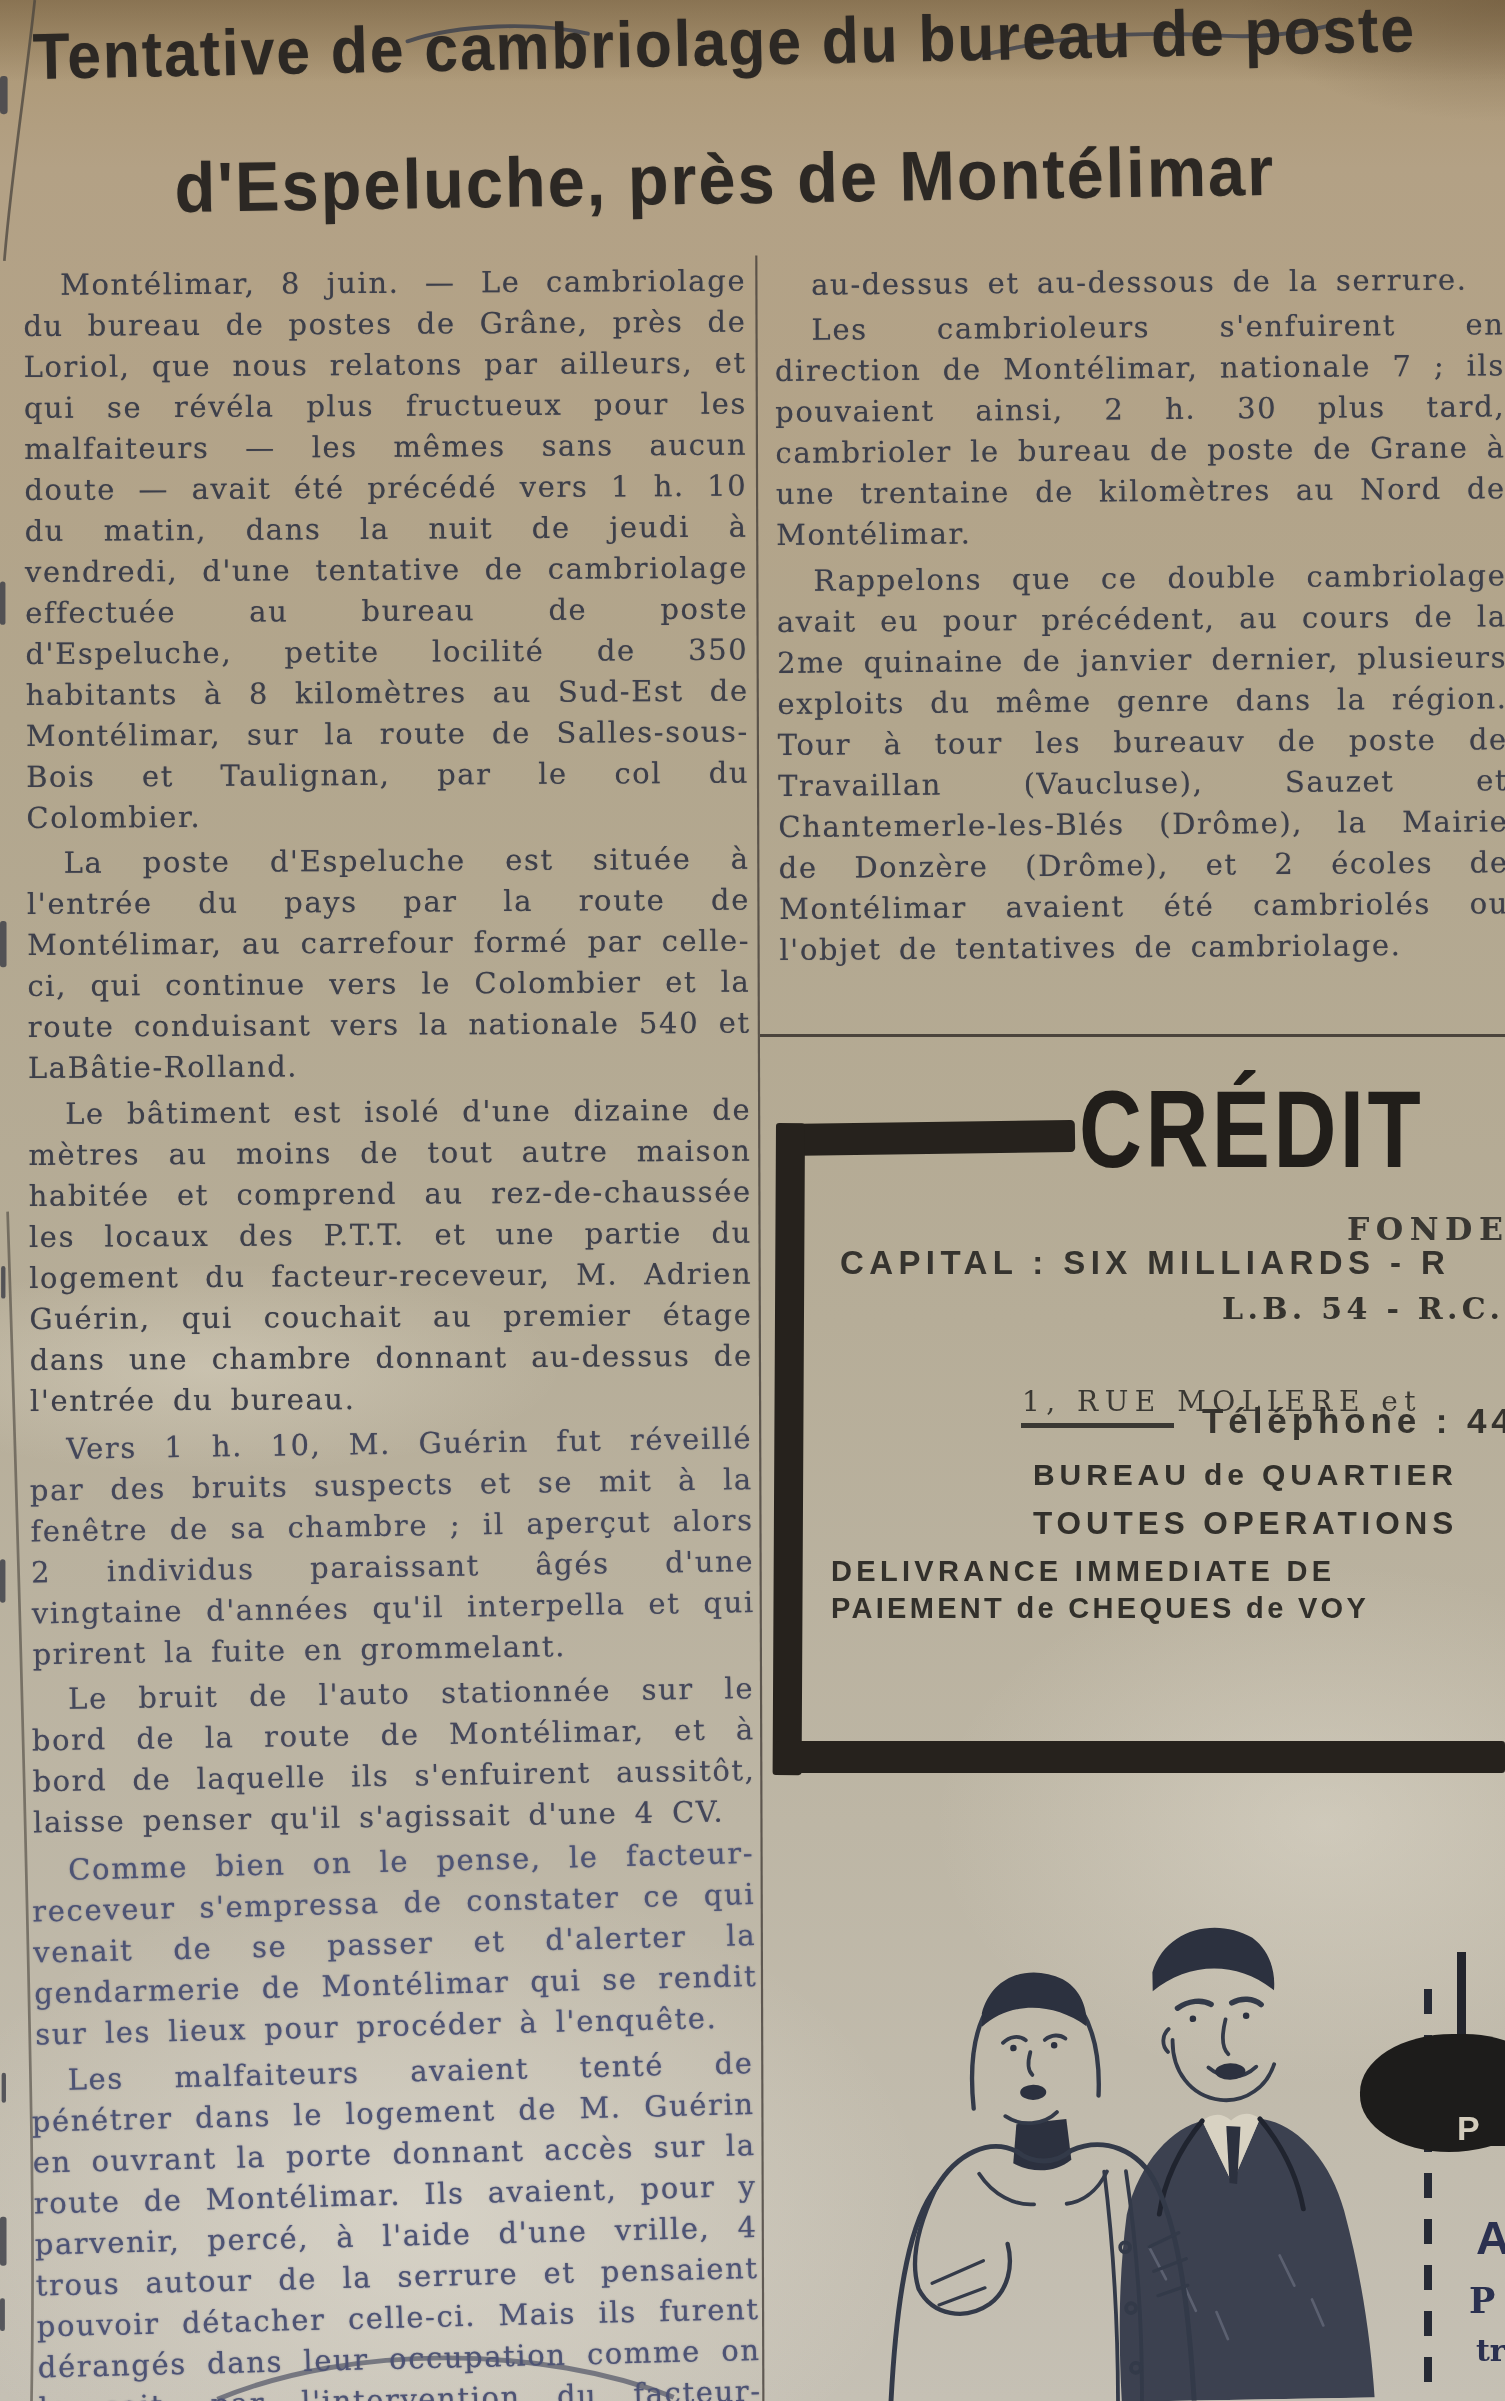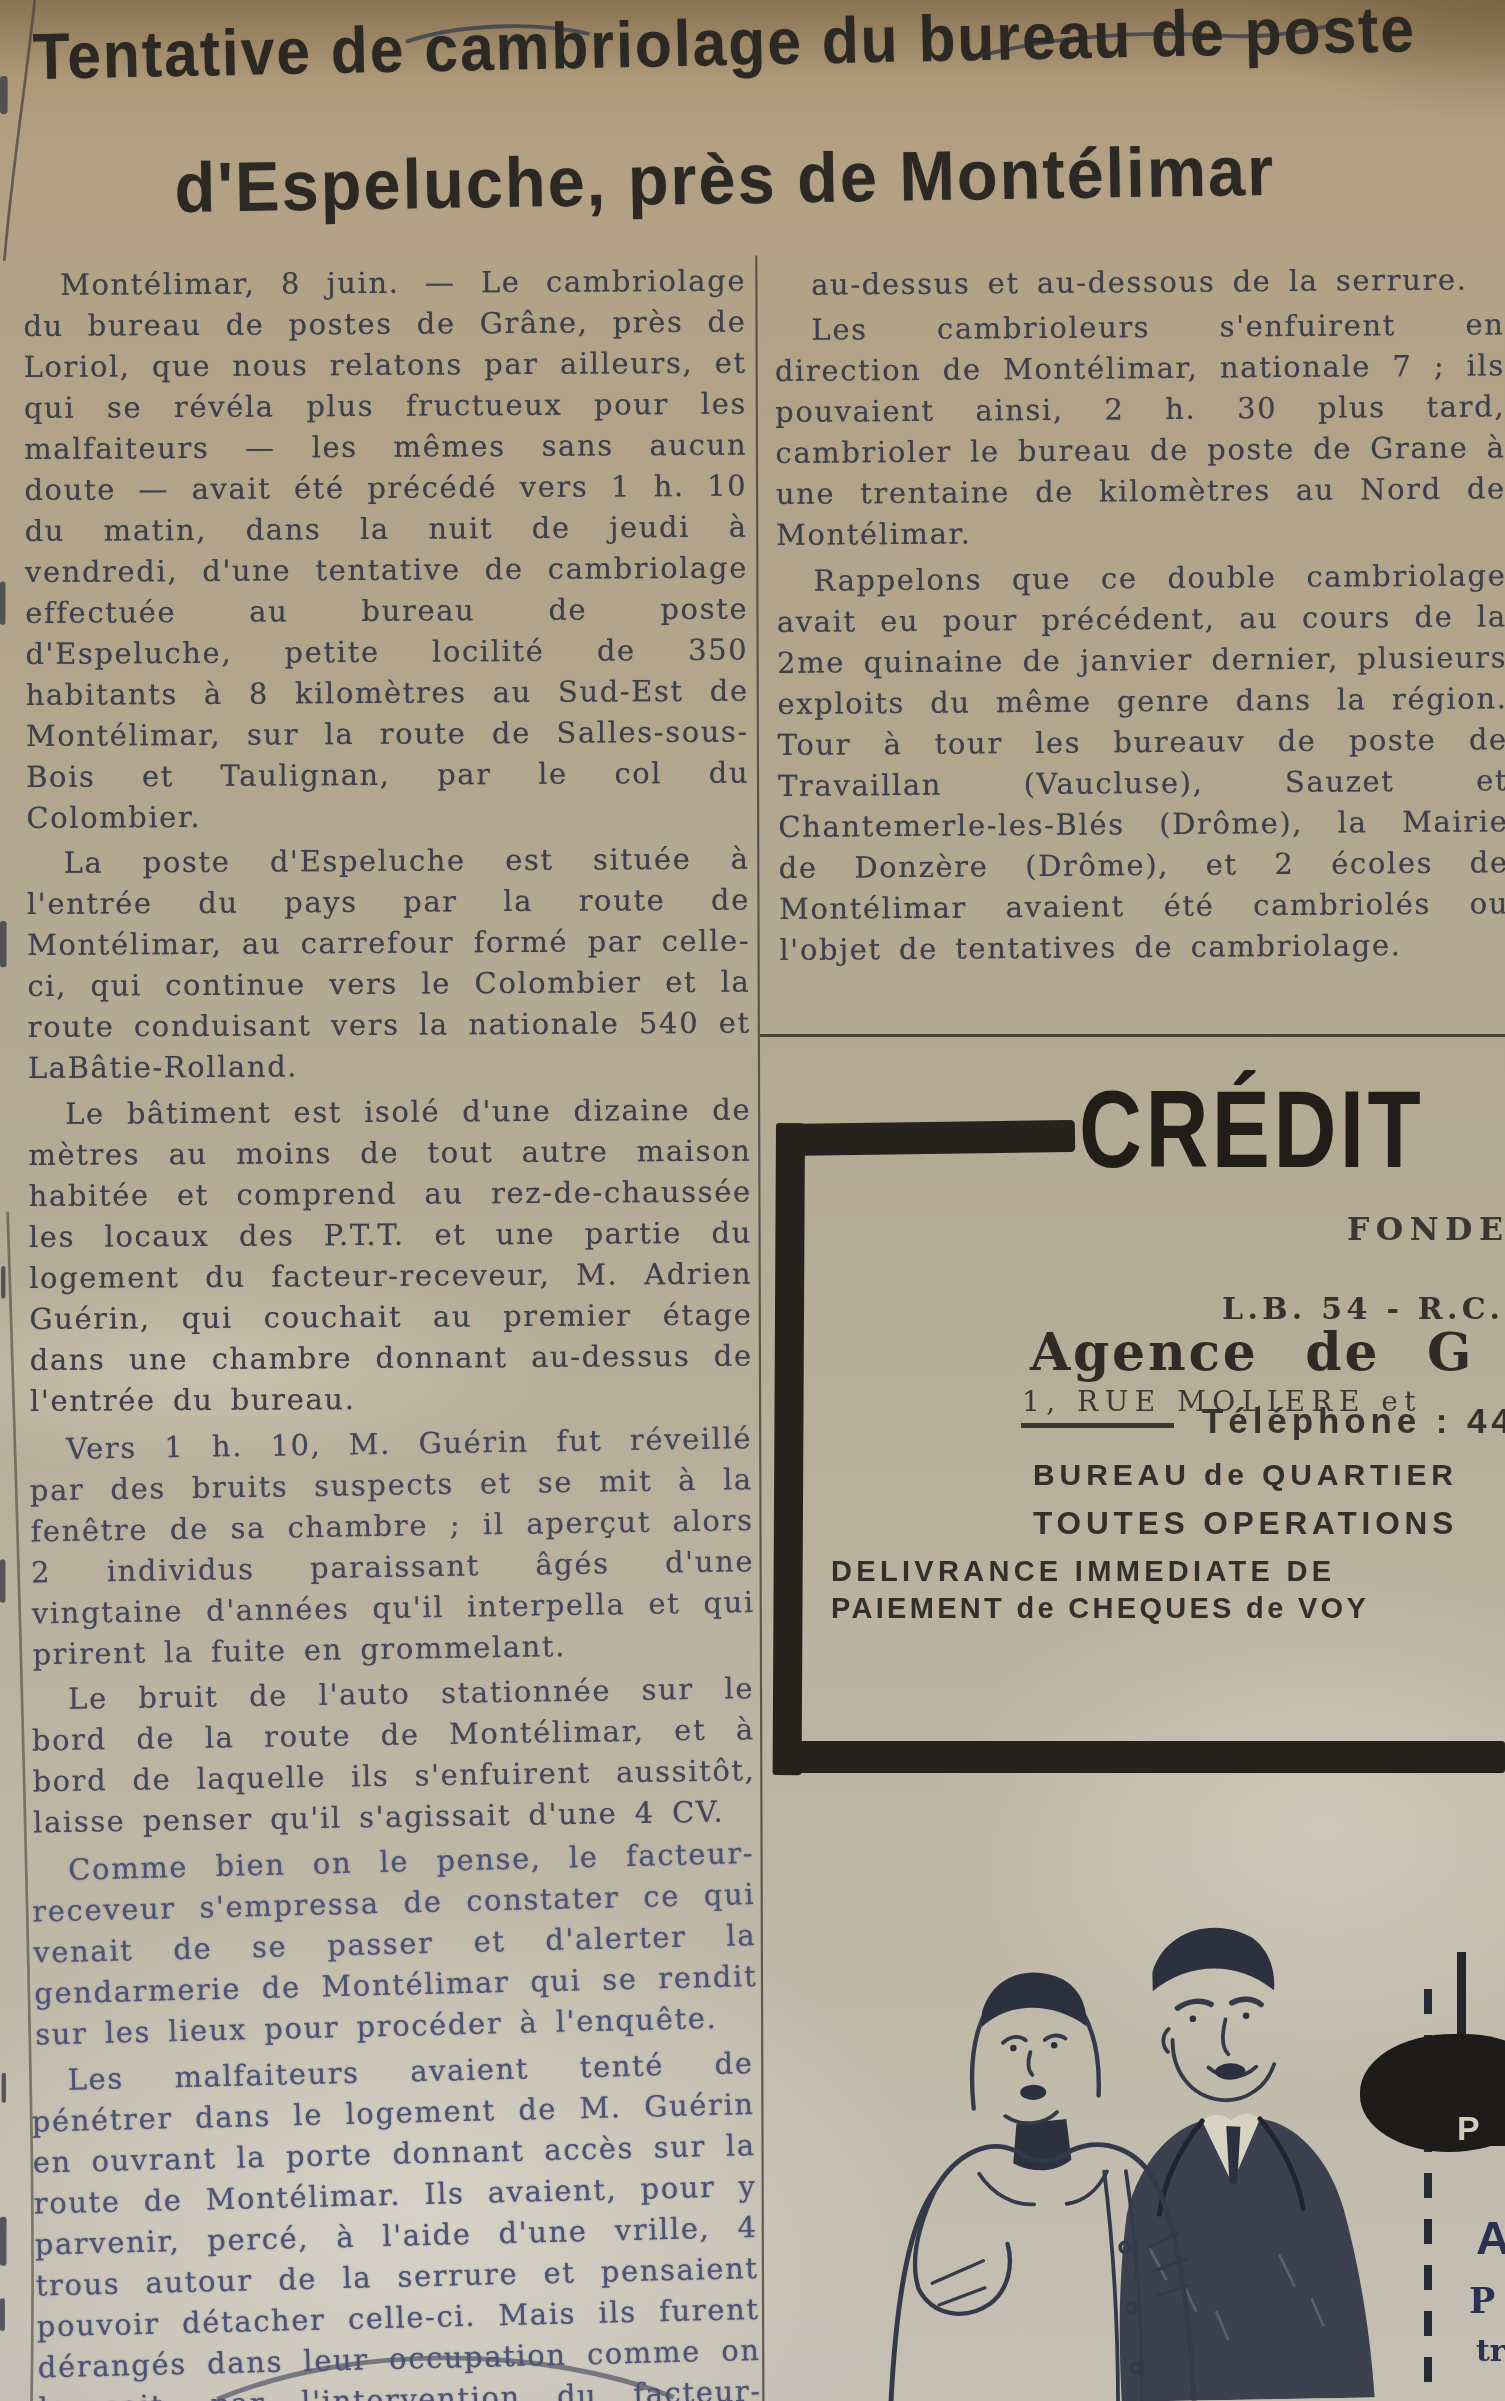--- a/index.html
+++ b/index.html
@@ -118,22 +118,22 @@
     <p>Les cambrioleurs s'enfuirent en direction de Montélimar, nationale 7 ; ils pouvaient ainsi, 2 h. 30 plus tard, cambrioler le bureau de poste de Grane à une trentaine de kilomètres au Nord de Montélimar.</p>
     <p>Rappelons que ce double cambriolage avait eu pour précédent, au cours de la 2me quinaine de janvier dernier, plusieurs exploits du même genre dans la région. Tour à tour les bureauv de poste de Travaillan (Vaucluse), Sauzet et Chantemerle-les-Blés (Drôme), la Mairie de Donzère (Drôme), et 2 écoles de Montélimar avaient été cambriolés ou l'objet de tentatives de cambriolage.</p>
   </div>
 
   <div class="abs ad-topline"></div>
   <div class="abs ad-stubbar"></div>
   <div class="abs ad-vbar"></div>
   <div class="abs ad-botbar"></div>
   <div class="abs ad-brand">CRÉDIT</div>
   <div class="abs ad-fonde">FONDE</div>
+  <div class="abs ad-capital">CAPITAL : SIX MILLIARDS - R</div>
   <div class="abs ad-lb">L.B. 54 - R.C.</div>
-  <div class="abs ad-agence">Agence de G</div>
   <div class="abs ad-address">1, RUE MOLIERE et</div>
   <div class="abs ad-dashrule"></div>
   <div class="abs ad-phone">Téléphone : 44-</div>
   <div class="abs ad-bureau">BUREAU de QUARTIER</div>
   <div class="abs ad-oper">TOUTES OPERATIONS</div>
   <div class="abs ad-deliv">DELIVRANCE IMMEDIATE DE</div>
   <div class="abs ad-paiem">PAIEMENT de CHEQUES de VOY</div>
 
 
   <svg class="abs illu" style="left:799px; top:1867px; transform:rotate(-1deg)" width="620" height="535" viewBox="0 0 1140 984">

